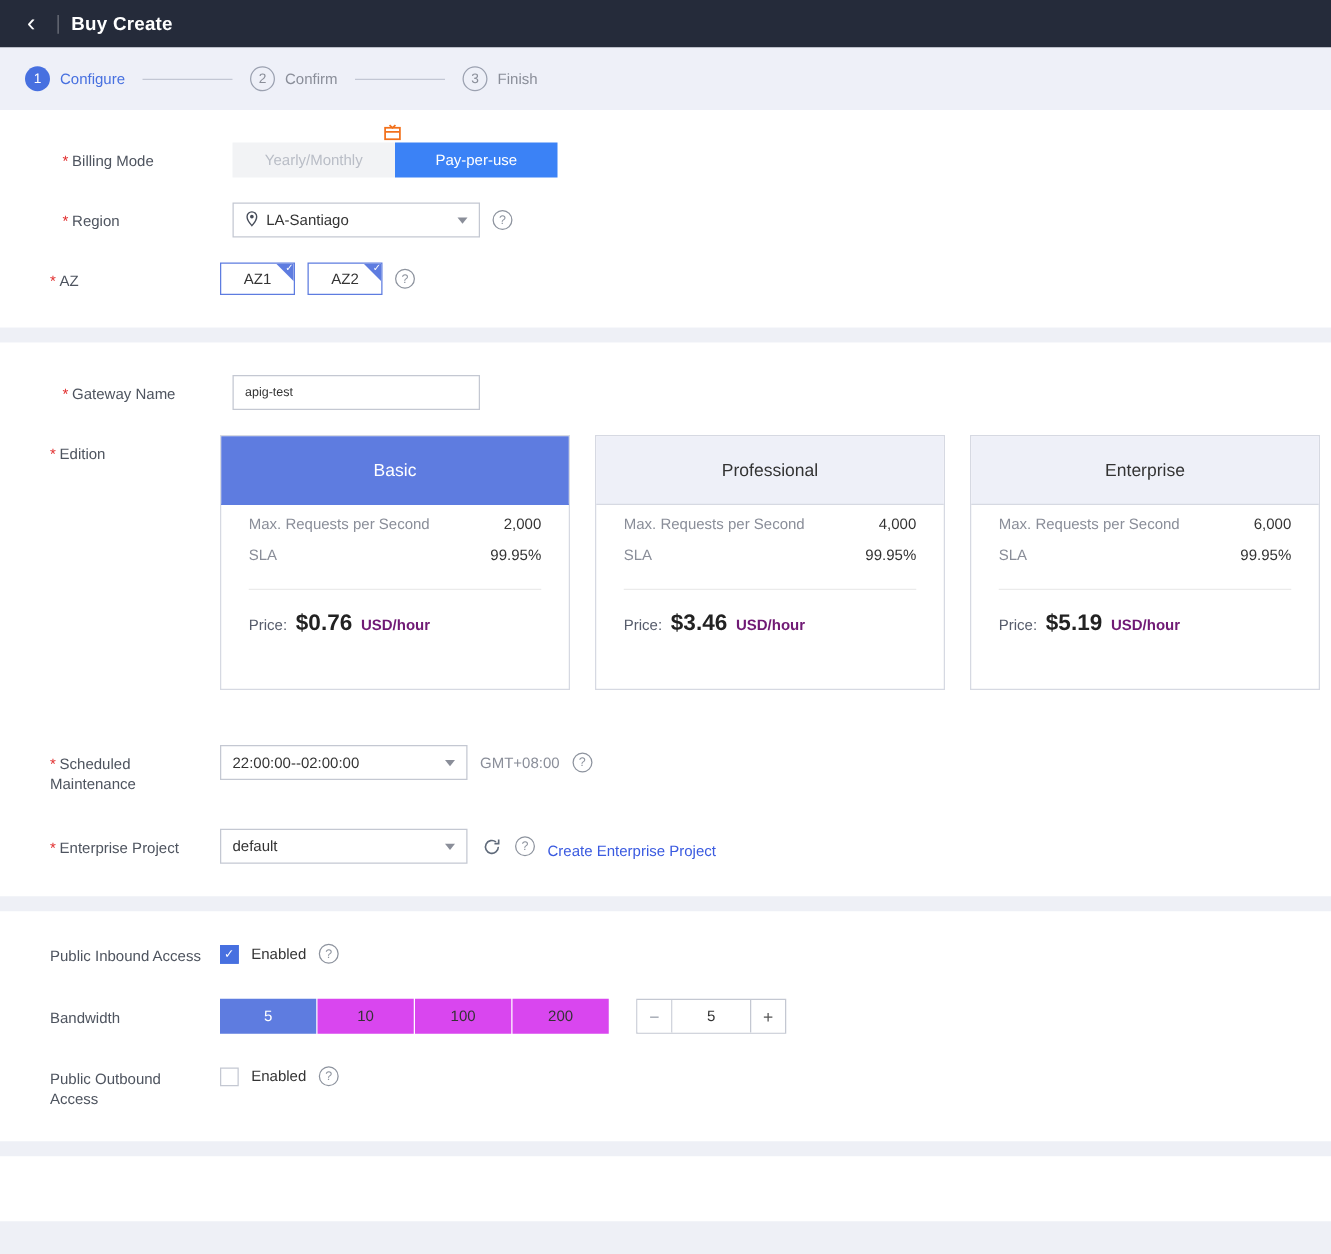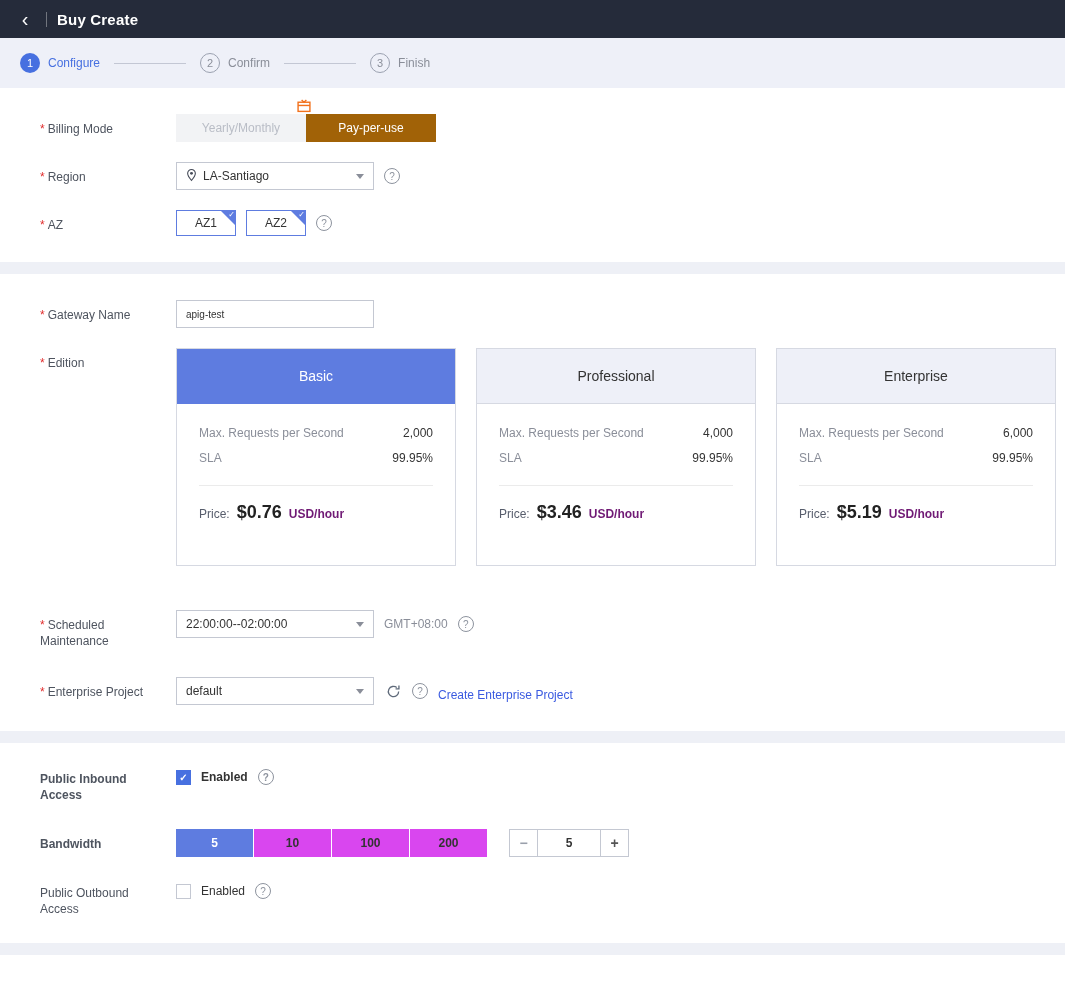--- a/index.html
+++ b/index.html
@@ -27,62 +27,62 @@
   .step.inactive .step-label { color:#8a8e99; }
   .step-line { width:72px; height:1px; background:#c3c7d4; margin:0 14px; }
 
   
   .card { background:#fff; padding:26px 0 26px 40px; margin-bottom:12px; }
   .form-row { display:flex; align-items:flex-start; }
   .form-label { width:136px; padding-top:7px; color:#4e545f; line-height:16px; padding-right:14px; }
   .form-label.tight { padding-top:2px; }
   .req { color:#e12d2d; margin-right:3px; }
   .form-control { display:flex; align-items:center; gap:10px; position:relative; }
-  .mb20 { margin-bottom:20px; } .mb26 { margin-bottom:26px;font-weight:bold; } .mb28 { margin-bottom:28px; } .mb44 { margin-bottom:44px; }
+  .mb20 { margin-bottom:20px;margin-left:10px; } .mb26 { margin-bottom:26px; } .mb28 { margin-bottom:28px; } .mb44 { margin-bottom:44px; }
 
   
   .select { width:198px; height:28px; border:1px solid #c4c8d2; background:#fff; display:flex;
             align-items:center; padding:0 9px; gap:6px; cursor:pointer; }
   .select-text { flex:1; color:#333; white-space:nowrap; overflow:hidden; }
   .caret { width:0; height:0; border-left:4px solid transparent; border-right:4px solid transparent;
            border-top:5px solid #8a8e99; }
   .help { width:16px; height:16px; border:1px solid #8d939e; border-radius:50%; color:#8d939e;
           font-size:10px; display:inline-flex; align-items:center; justify-content:center; cursor:pointer; flex:0 0 auto; }
   .icon-btn { width:18px; height:18px; display:inline-flex; align-items:center; justify-content:center; cursor:pointer; }
   .checkbox { width:15px; height:15px; border:1px solid #c4c8d2; background:#fff; display:inline-flex;
               align-items:center; justify-content:center; font-size:10px; cursor:pointer; flex:0 0 auto; }
   .checkbox.checked { background:#4770e0; border-color:#4770e0; color:#fff; }
   .muted { color:#8a8e99;text-align:center; }
 
   
   .billing-group { display:flex; position:relative; }
   .toggle-opt { min-width:130px; height:28px; display:flex; align-items:center; justify-content:center;
                 cursor:pointer; padding:0 12px; }
   .toggle-opt.disabled { background:#f2f3f5; color:#b9bdc6; }
-  .toggle-opt.selected { background:#a16207; color:#fff; }
+  .toggle-opt.selected { background:#3b82f6; color:#fff; }
   .promo-icon { position:absolute; top:-15px; left:121px; }
 
   
   .az-btn { position:relative; width:60px; height:26px; border:1px solid #5e7ce0; background:#fff;
             display:flex; align-items:center; justify-content:center; cursor:pointer; overflow:hidden; }
   .az-corner { position:absolute; top:0; right:0; width:0; height:0;
                border-top:14px solid #5e7ce0; border-left:14px solid transparent; }
   .az-check { position:absolute; top:-1px; right:0; color:#fff; font-size:8px; line-height:10px; }
 
   
   .text-input { width:198px; height:28px; border:1px solid #c4c8d2; padding:0 9px; font-family:inherit;
                 font-size:10px; color:#333; outline:none; }
 
   
   .edition-cards { display:flex; gap:20px; }
   .ed-card { width:280px; border:1px solid #d6d9e2; background:#fff; cursor:pointer; }
   .ed-head { height:55px; display:flex; align-items:center; justify-content:center; font-size:14px;
              background:#eef0f8; border-bottom:1px solid #d6d9e2; color:#333; }
   .ed-card.selected .ed-head { background:#5e7ce0; color:#fff; border-bottom:1px solid #5e7ce0; }
-  .ed-body { padding:22px 22px 42px; }
+  .ed-body { padding:8px 22px 42px; }
   .spec-row { display:flex; justify-content:space-between; margin-bottom:11px; }
   .spec-key { color:#8a8e99; }
   .spec-val { color:#333; }
   .ed-divider { border-top:1px solid #ebebeb; margin:20px 0 16px; }
   .price-row { display:flex; align-items:baseline; gap:7px; }
   .price-label { color:#575d6c; }
   .price-val { font-size:18px; font-weight:bold; color:#222; }
   .price-unit { font-size:12px; font-weight:bold; color:#701a75;text-align:center; }
 
   

